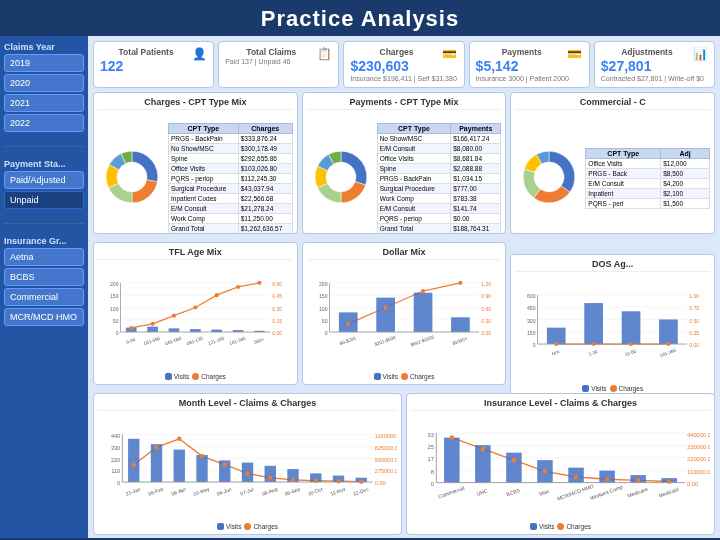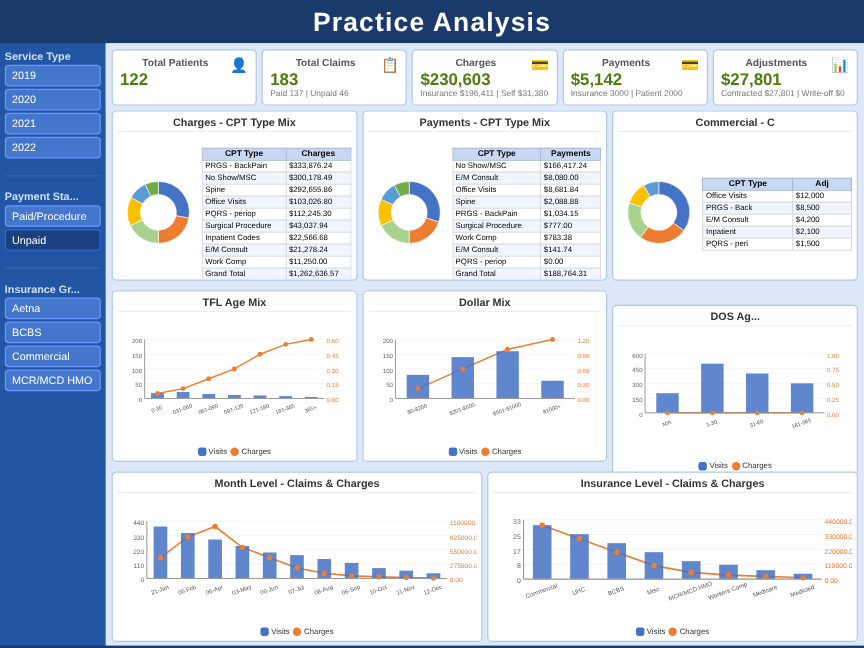--- a/index.html
+++ b/index.html
@@ -84,21 +84,21 @@
     .kpi-title {
       font-size: 8.5px;
       color: #555;
       font-weight: bold;
       margin-bottom: 1px;
       text-align: center;
     }
     .kpi-value {
       font-size: 14px;
       font-weight: bold;
-      color: #4d7c0f;
+      color: #3b82f6;
     }
     .kpi-sub {
       font-size: 7px;
       color: #777;
       margin-top: 1px;
     }
     
     .charts-area {
       flex: 1;
       overflow: hidden;
@@ -203,30 +203,30 @@
 <body>
 
 <div class="header">
   <h1>Practice Analysis</h1>
 </div>
 
 <div class="main-layout">
 
   <div class="sidebar">
     <div>
-      <div class="sidebar-section-title">Service Type</div>
+      <div class="sidebar-section-title">Claims Year</div>
       <div class="sidebar-item active">2019</div>
       <div class="sidebar-item active">2020</div>
       <div class="sidebar-item active">2021</div>
       <div class="sidebar-item active">2022</div>
     </div>
     <div class="sidebar-divider"></div>
     <div>
       <div class="sidebar-section-title">Payment Sta...</div>
-      <div class="sidebar-item active">Paid/Procedure</div>
+      <div class="sidebar-item active">Paid/Adjusted</div>
       <div class="sidebar-item">Unpaid</div>
     </div>
     <div class="sidebar-divider"></div>
     <div>
       <div class="sidebar-section-title">Insurance Gr...</div>
       <div class="sidebar-item active">Aetna</div>
       <div class="sidebar-item active">BCBS</div>
       <div class="sidebar-item active">Commercial</div>
       <div class="sidebar-item active">MCR/MCD HMO</div>
     </div>
@@ -235,21 +235,20 @@
   <div class="content-area">
 
     <div class="kpi-row" id="kpi-row">
         <div class="kpi-card">
     <div class="kpi-title">Total Patients <span style="float:right;font-size:12px;">👤</span></div>
     <div class="kpi-value">122</div>
     <div class="kpi-sub"></div>
   </div>
         <div class="kpi-card">
     <div class="kpi-title">Total Claims <span style="float:right;font-size:12px;">📋</span></div>
-    <div class="kpi-value">183</div>
     <div class="kpi-sub">Paid 137 | Unpaid 46</div>
   </div>
         <div class="kpi-card">
     <div class="kpi-title">Charges <span style="float:right;font-size:12px;">💳</span></div>
     <div class="kpi-value">$230,603</div>
     <div class="kpi-sub">Insurance $196,411 | Self $31,380</div>
   </div>
         <div class="kpi-card">
     <div class="kpi-title">Payments <span style="float:right;font-size:12px;">💳</span></div>
     <div class="kpi-value">$5,142</div>

